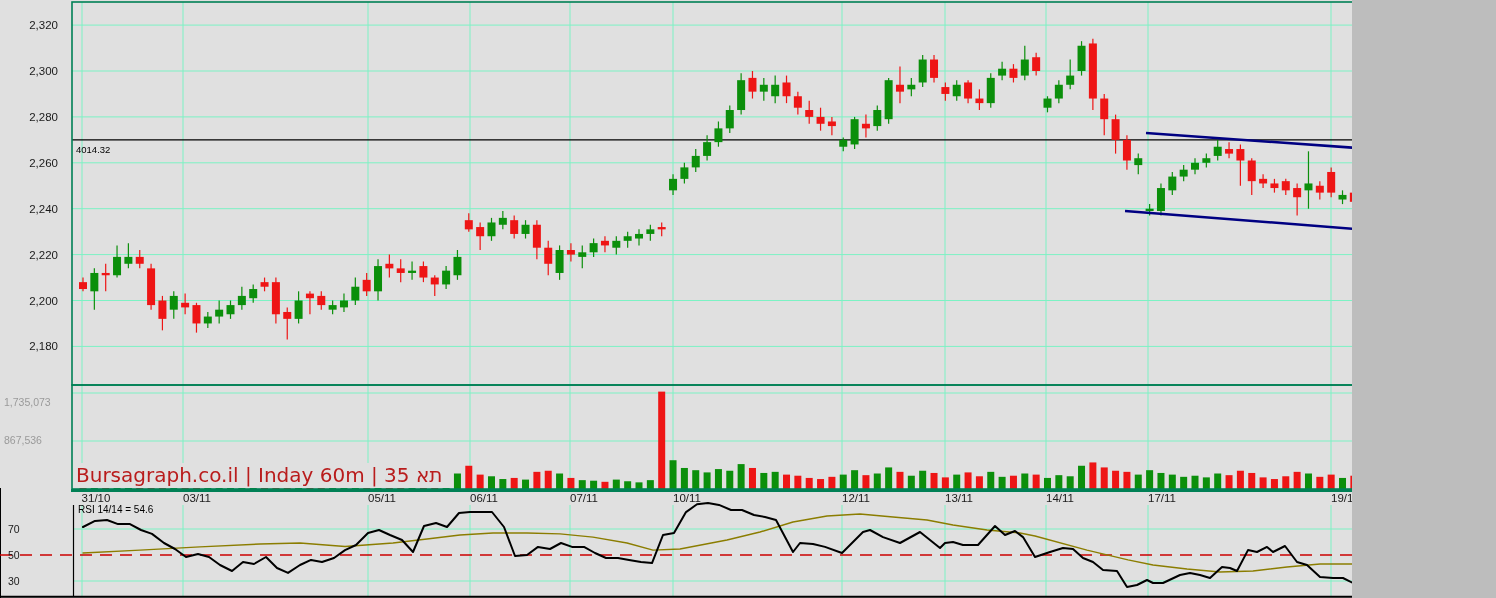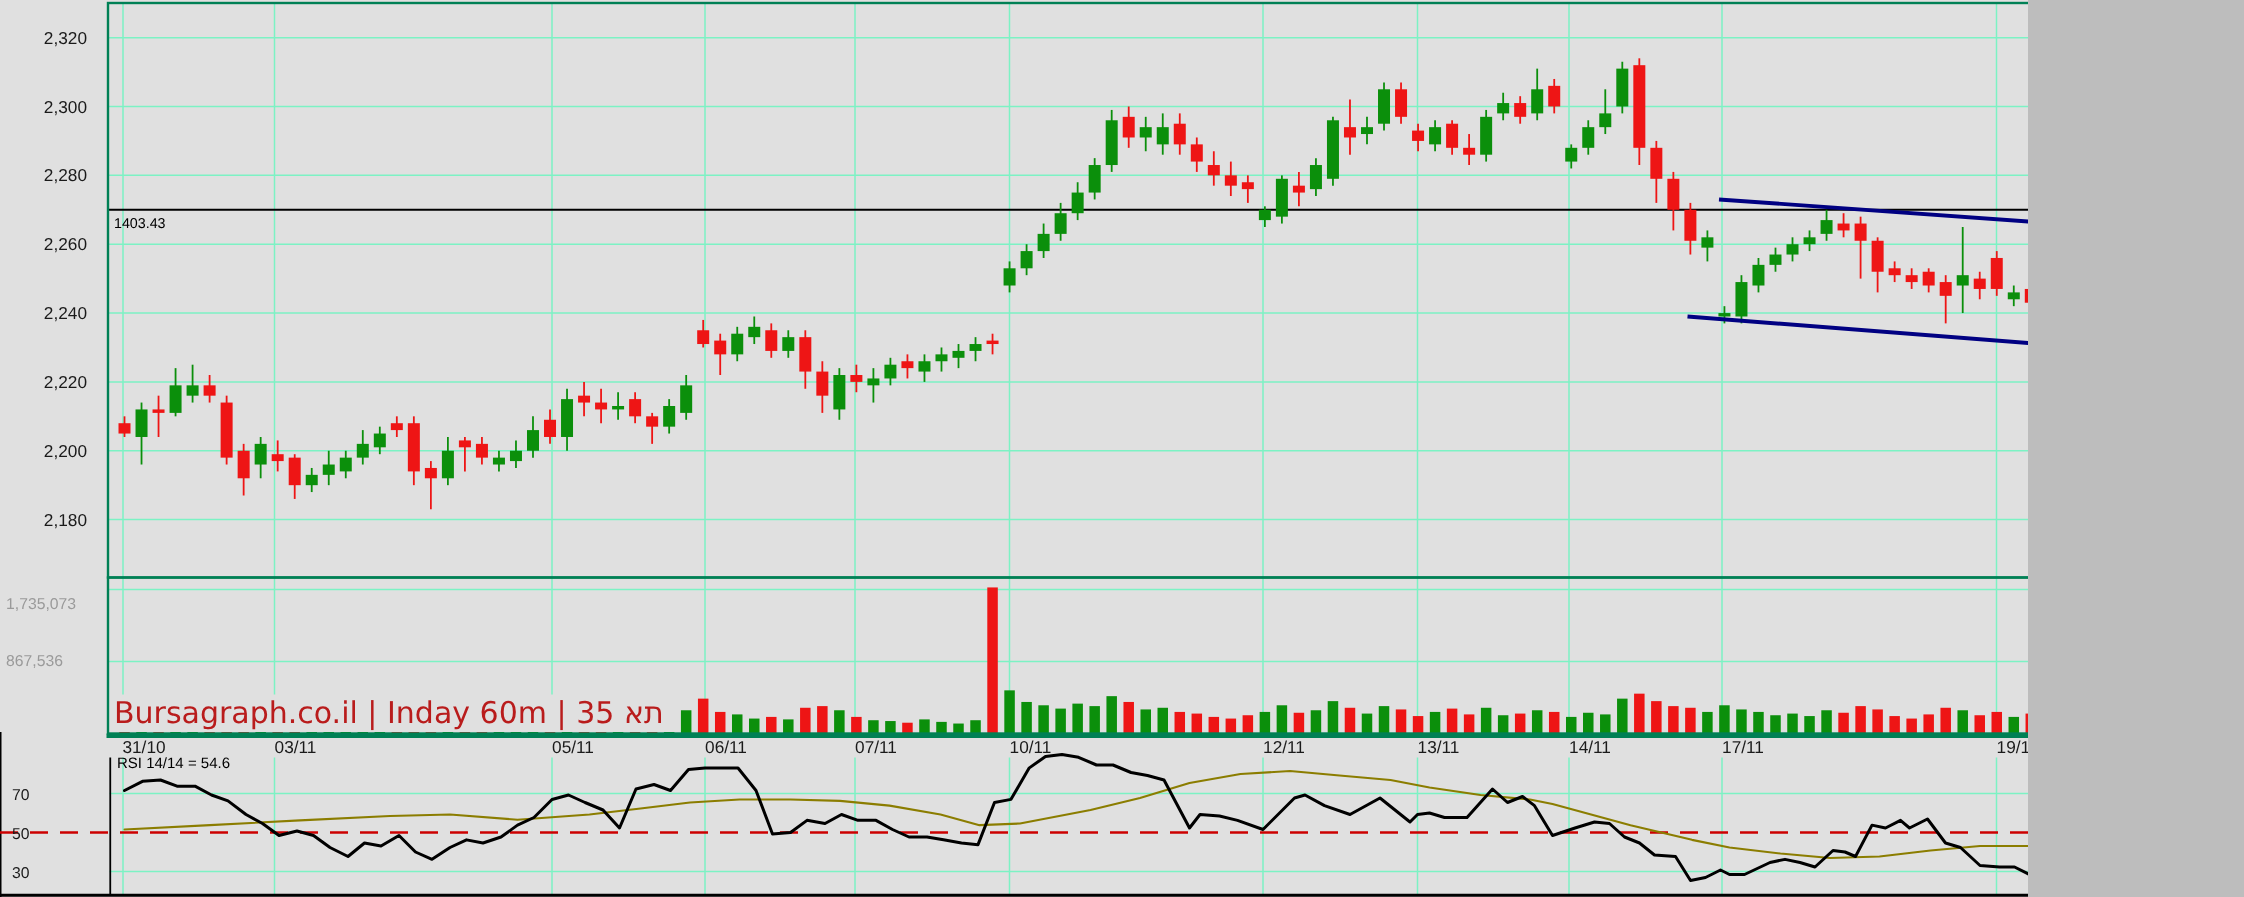--- a/index.html
+++ b/index.html
@@ -452,15 +452,15 @@
         <text x="959" y="502" text-anchor="middle">13/11</text>
         <text x="1060" y="502" text-anchor="middle">14/11</text>
         <text x="1162" y="502" text-anchor="middle">17/11</text>
         <text x="1345" y="502" text-anchor="middle">19/11</text>
         <text x="8" y="533" font-size="10.5px">70</text>
         <text x="8" y="559" font-size="10.5px">50</text>
         <text x="8" y="585" font-size="10.5px">30</text>
       </g>
     </svg>
   <div id="brand" class="overlay">Bursagraph.co.il | Inday 60m | 35 תא</div>
-  <div id="priceline-label" class="overlay">1403.43</div>
+  <div id="priceline-label" class="overlay">4014.32</div>
   <div id="rsi-label" class="overlay">RSI 14/14 = 54.6</div>
 </div>
 
 </body></html>

